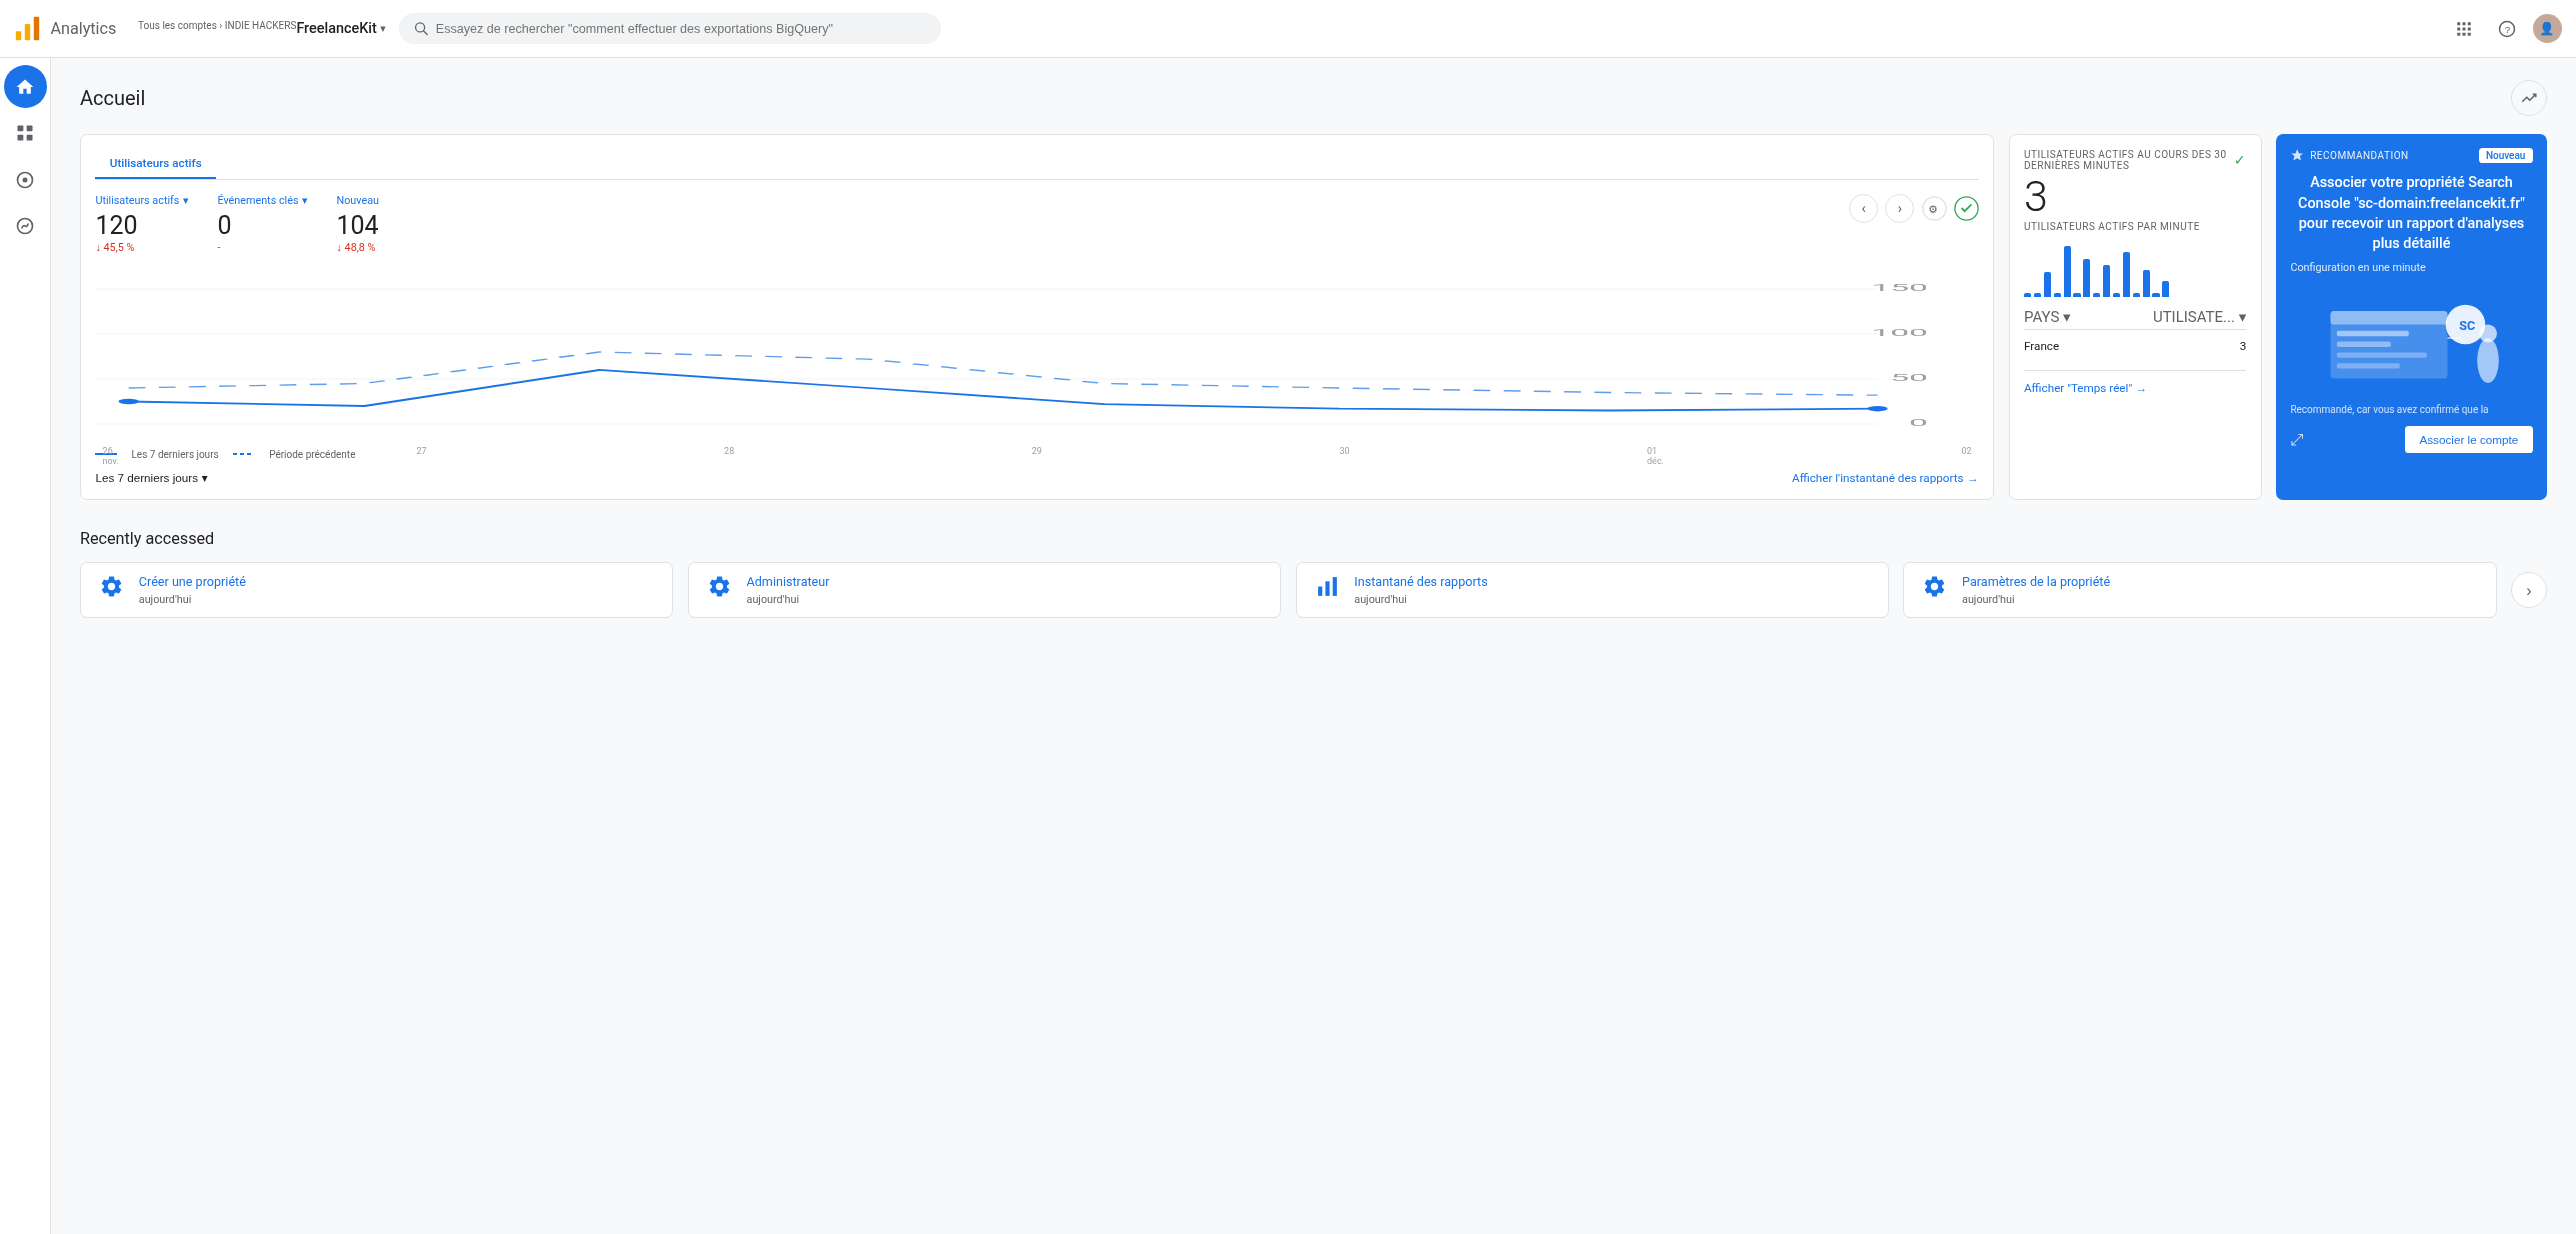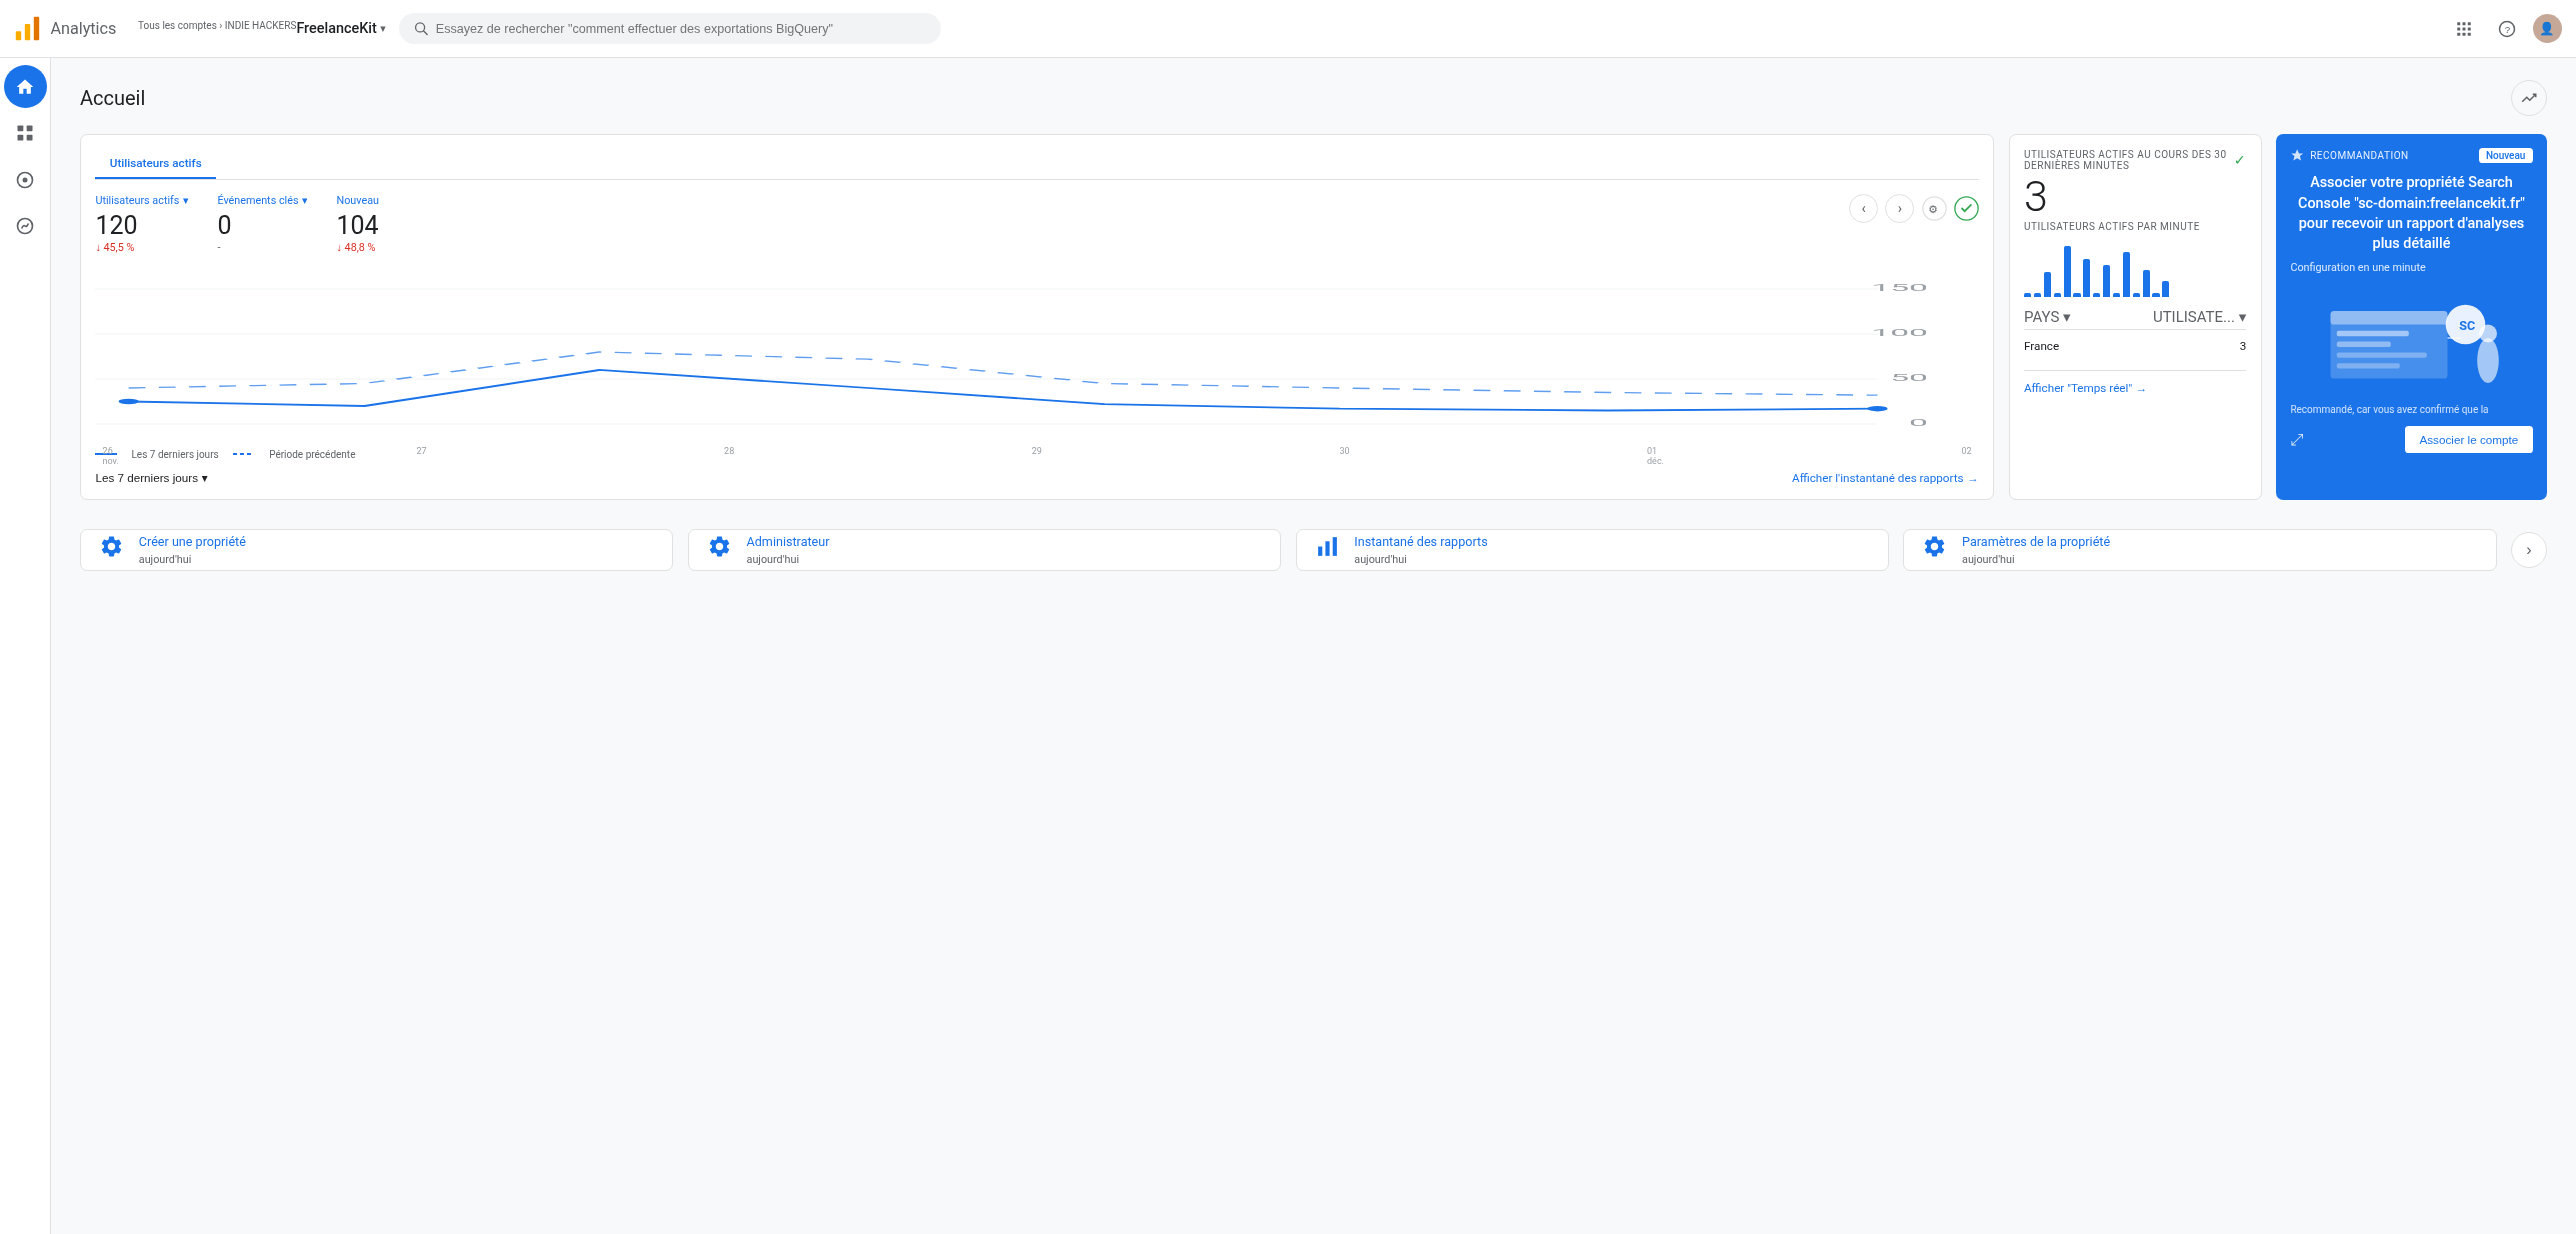--- a/index.html
+++ b/index.html
@@ -457,21 +457,21 @@
     .recent-cards {
       display: flex;
       gap: 14.4px;
       align-items: stretch;
     }
     .recent-card {
       background: #fff;
       border-radius: 7.2px;
       border: 0.9px solid #e0e0e0;
       flex: 1;
-      padding: 4px 18px;
+      padding: 11px 18px;
       display: flex;
       align-items: flex-start;
       gap: 10.8px;
       min-width: 0;
     }
     .recent-icon {
       width: 29px;
       height: 29px;
       flex-shrink: 0;
       color: #1a73e8;
@@ -793,20 +793,21 @@
 
       <div class="rec-actions">
         <span class="rec-expand">⤢</span>
         <button class="rec-btn">Associer le compte</button>
       </div>
     </div>
 
   </div>
 
   <div>
+    <h2 class="section-title">Recently accessed</h2>
 
     <div style="display: flex; gap: 14.4px; align-items: center;">
       <div class="recent-cards" style="flex: 1; display: flex; gap: 14.4px;">
 
         <div class="recent-card">
           <div class="recent-icon">
             <svg width="25" height="25" viewBox="0 0 24 24" fill="#1a73e8">
               <path d="M19.14,12.94c0.04-0.3,0.06-0.61,0.06-0.94c0-0.32-0.02-0.64-0.07-0.94l2.03-1.58c0.18-0.14,0.23-0.41,0.12-0.61l-1.92-3.32c-0.12-0.22-0.37-0.29-0.59-0.22l-2.39,0.96c-0.5-0.38-1.03-0.7-1.62-0.94L14.4,2.81c-0.04-0.24-0.24-0.41-0.48-0.41h-3.84c-0.24,0-0.43,0.17-0.47,0.41L9.25,5.35C8.66,5.59,8.12,5.92,7.63,6.29L5.24,5.33c-0.22-0.08-0.47,0-0.59,0.22L2.74,8.87C2.62,9.08,2.66,9.34,2.86,9.48l2.03,1.58C4.84,11.36,4.8,11.69,4.8,12s0.02,0.64,0.07,0.94l-2.03,1.58c-0.18,0.14-0.23,0.41-0.12,0.61l1.92,3.32c0.12,0.22,0.37,0.29,0.59,0.22l2.39-0.96c0.5,0.38,1.03,0.7,1.62,0.94l0.36,2.54c0.05,0.24,0.24,0.41,0.48,0.41h3.84c0.24,0,0.44-0.17,0.47-0.41l0.36-2.54c0.59-0.24,1.13-0.56,1.62-0.94l2.39,0.96c0.22,0.08,0.47,0,0.59-0.22l1.92-3.32c0.12-0.22,0.07-0.47-0.12-0.61L19.14,12.94z M12,15.6c-1.98,0-3.6-1.62-3.6-3.6s1.62-3.6,3.6-3.6s3.6,1.62,3.6,3.6S13.98,15.6,12,15.6z"></path>
             </svg>
           </div>

